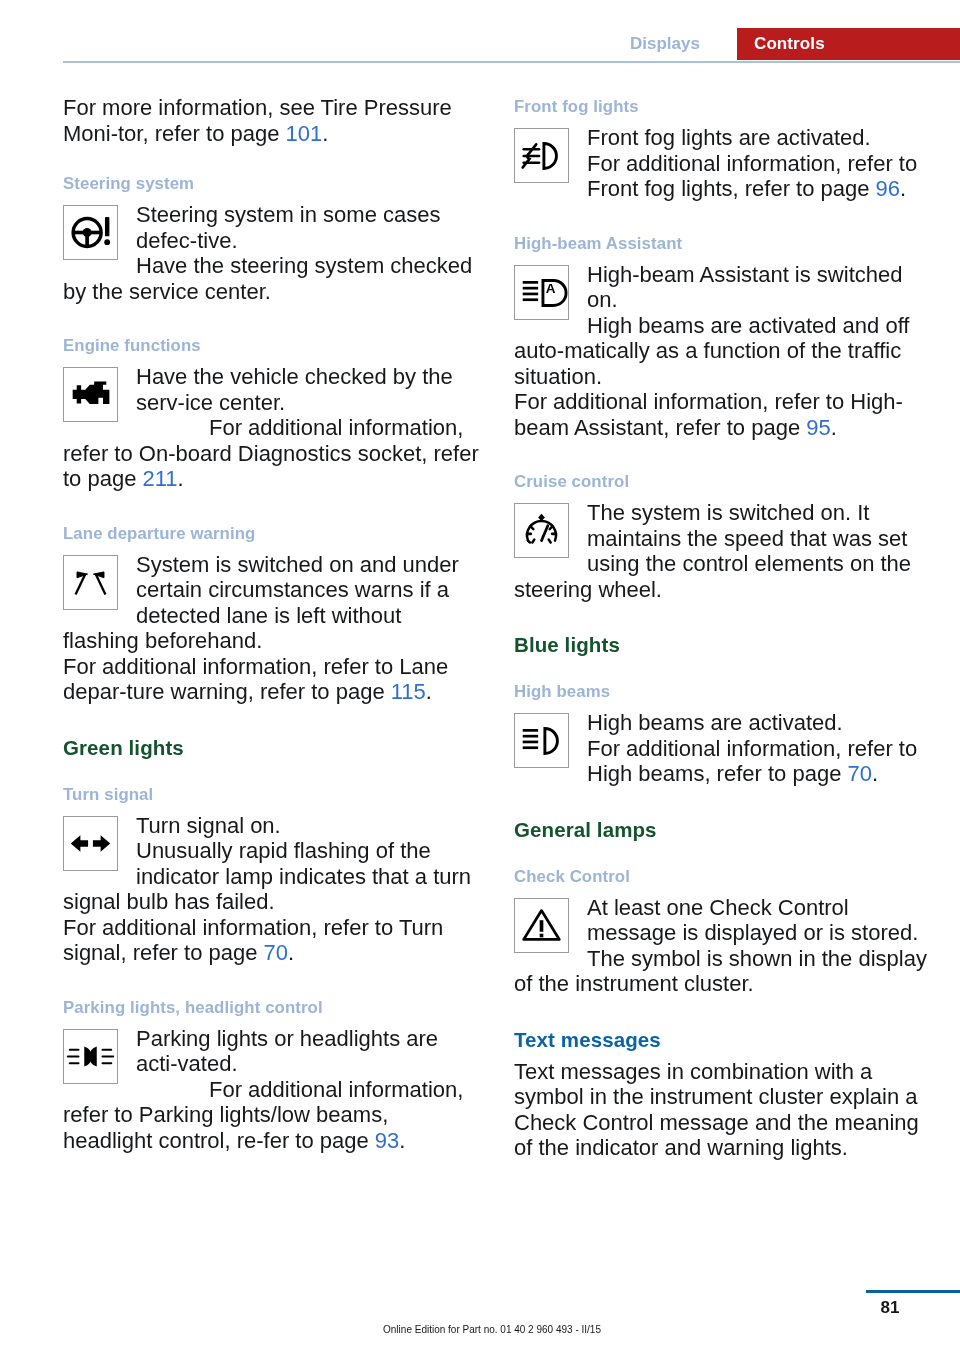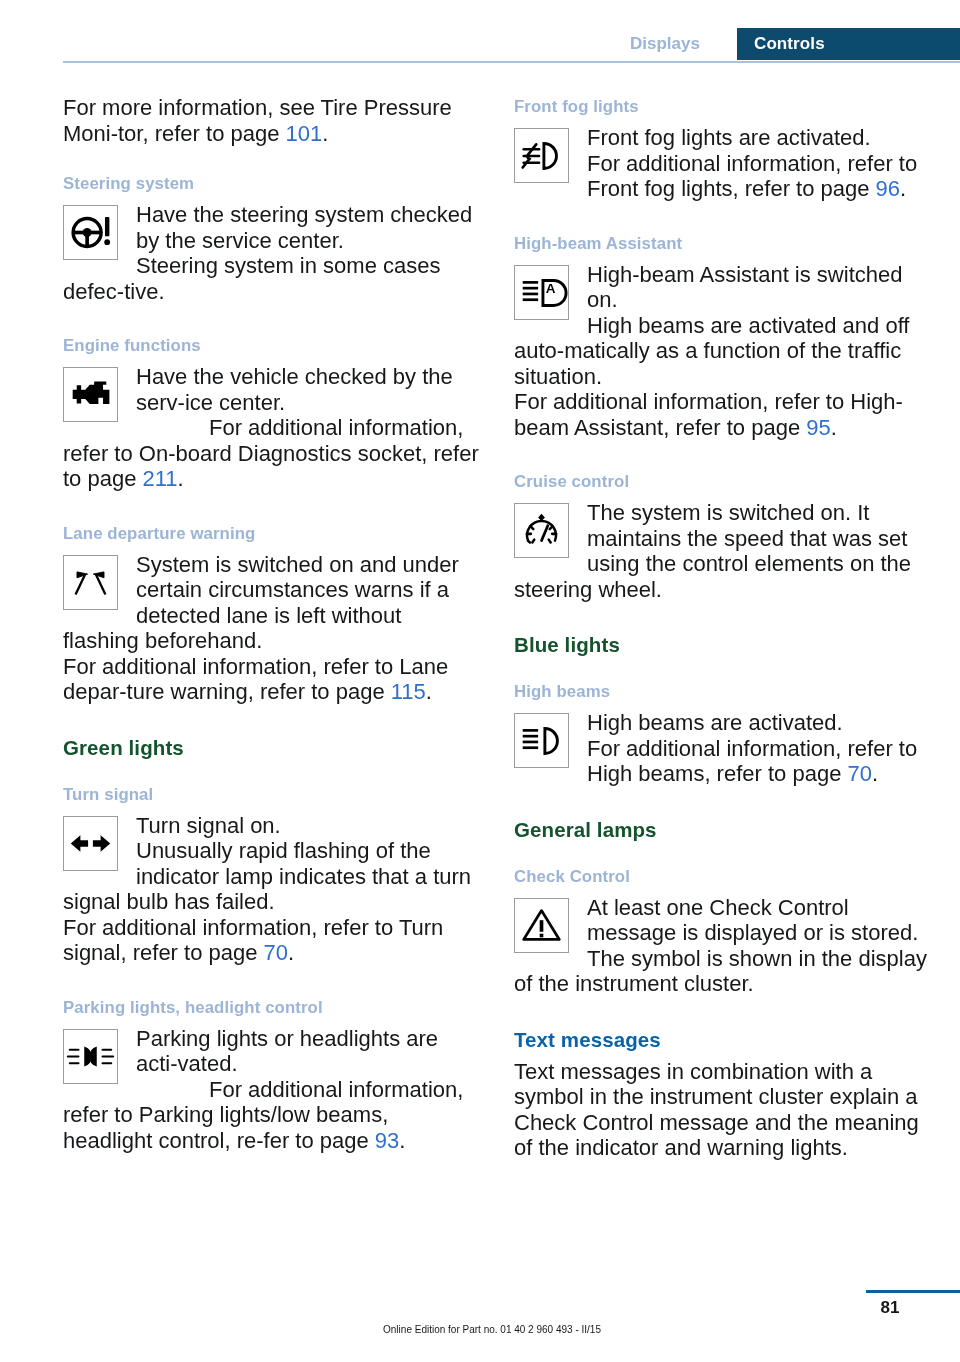--- a/index.html
+++ b/index.html
@@ -8,21 +8,21 @@
     background: #ffffff;
     font-family: "Liberation Sans", sans-serif;
     -webkit-font-smoothing: antialiased;
   }
   .page { position: relative; width: 960px; height: 1362px; overflow: hidden; }
 
   
   .header { position: absolute; top: 0; left: 0; width: 960px; height: 70px; }
   .tab-controls {
     position: absolute; top: 28px; left: 737px; height: 32px; width: 223px;
-    background: #0c4a6e; color: #ffffff;
+    background: #b91c1c; color: #ffffff;
     font-size: 17px; font-weight: bold; letter-spacing: .1px;
     display: flex; align-items: center; padding-left: 17px;
   }
   .tab-displays {
     position: absolute; top: 28px; left: 630px; height: 32px;
     color: #9cb4d6; font-size: 17px; font-weight: bold;
     display: flex; align-items: center;
   }
   .header-rule {
     position: absolute; top: 61px; left: 63px; width: 897px; height: 2px;
@@ -117,22 +117,22 @@
             <circle cx="24" cy="27.5" r="14.5" fill="none" stroke="#000" stroke-width="3.6"></circle>
             <circle cx="24" cy="27.5" r="4.6"></circle>
             <rect x="22.1" y="31" width="3.8" height="11"></rect>
             <rect x="10.5" y="25.6" width="11.5" height="3.8"></rect>
             <rect x="26" y="25.6" width="11.5" height="3.8"></rect>
             <rect x="42.5" y="11.5" width="4.6" height="20" rx="1"></rect>
             <circle cx="44.8" cy="37.5" r="3"></circle>
           </g>
         </svg>
       </div>
+      <p class="body-text">Steering system in some cases defec-tive.</p>
       <p class="body-text">Have the steering system checked by the service center.</p>
-      <p class="body-text">Steering system in some cases defec-tive.</p>
     </div>
 
     <div class="sp-30"></div>
     <div class="h-sub">Engine functions</div>
     <div class="sp-6"></div>
 
     <div class="clearfix">
       <div class="floatbox">
         <svg viewBox="0 0 55 55">
           <g fill="#000">

